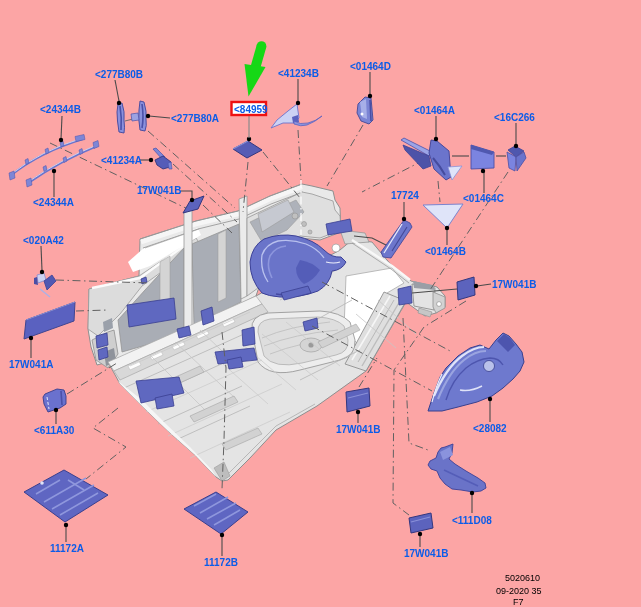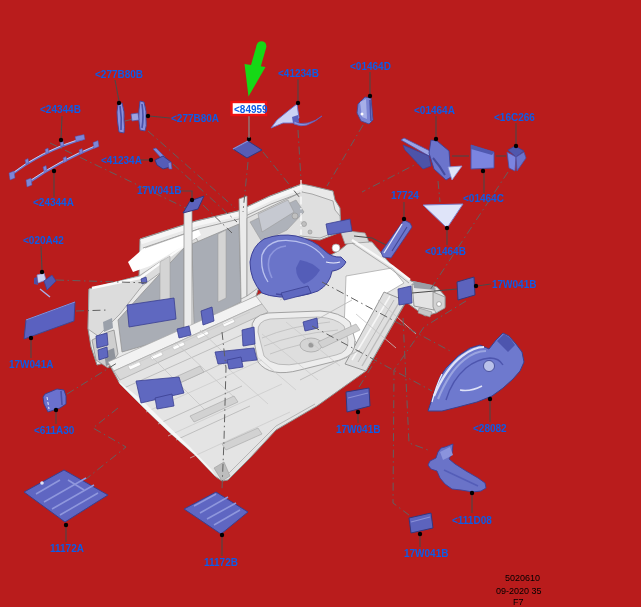--- a/index.html
+++ b/index.html
@@ -1,16 +1,16 @@
 <!DOCTYPE html>
 <html><head>
 <meta charset="utf-8">
 <style>
 html,body{margin:0;padding:0;background:#ffffff;}
-#page{position:relative;width:641px;height:607px;background:#b91c1c;overflow:hidden;}
+#page{position:relative;width:641px;height:607px;background:#fca5a5;overflow:hidden;}
 svg{display:block;}
 .lbl{font-family:"Liberation Sans",sans-serif;font-weight:bold;font-size:10px;fill:#0b5ce8;}
 .sm{font-family:"Liberation Sans",sans-serif;font-size:9px;fill:#000;}
 </style>
 </head>
 <body>
 <div id="page">
 <svg width="641" height="607" viewBox="0 0 641 607">
 
 <g id="body" stroke-linejoin="round">

